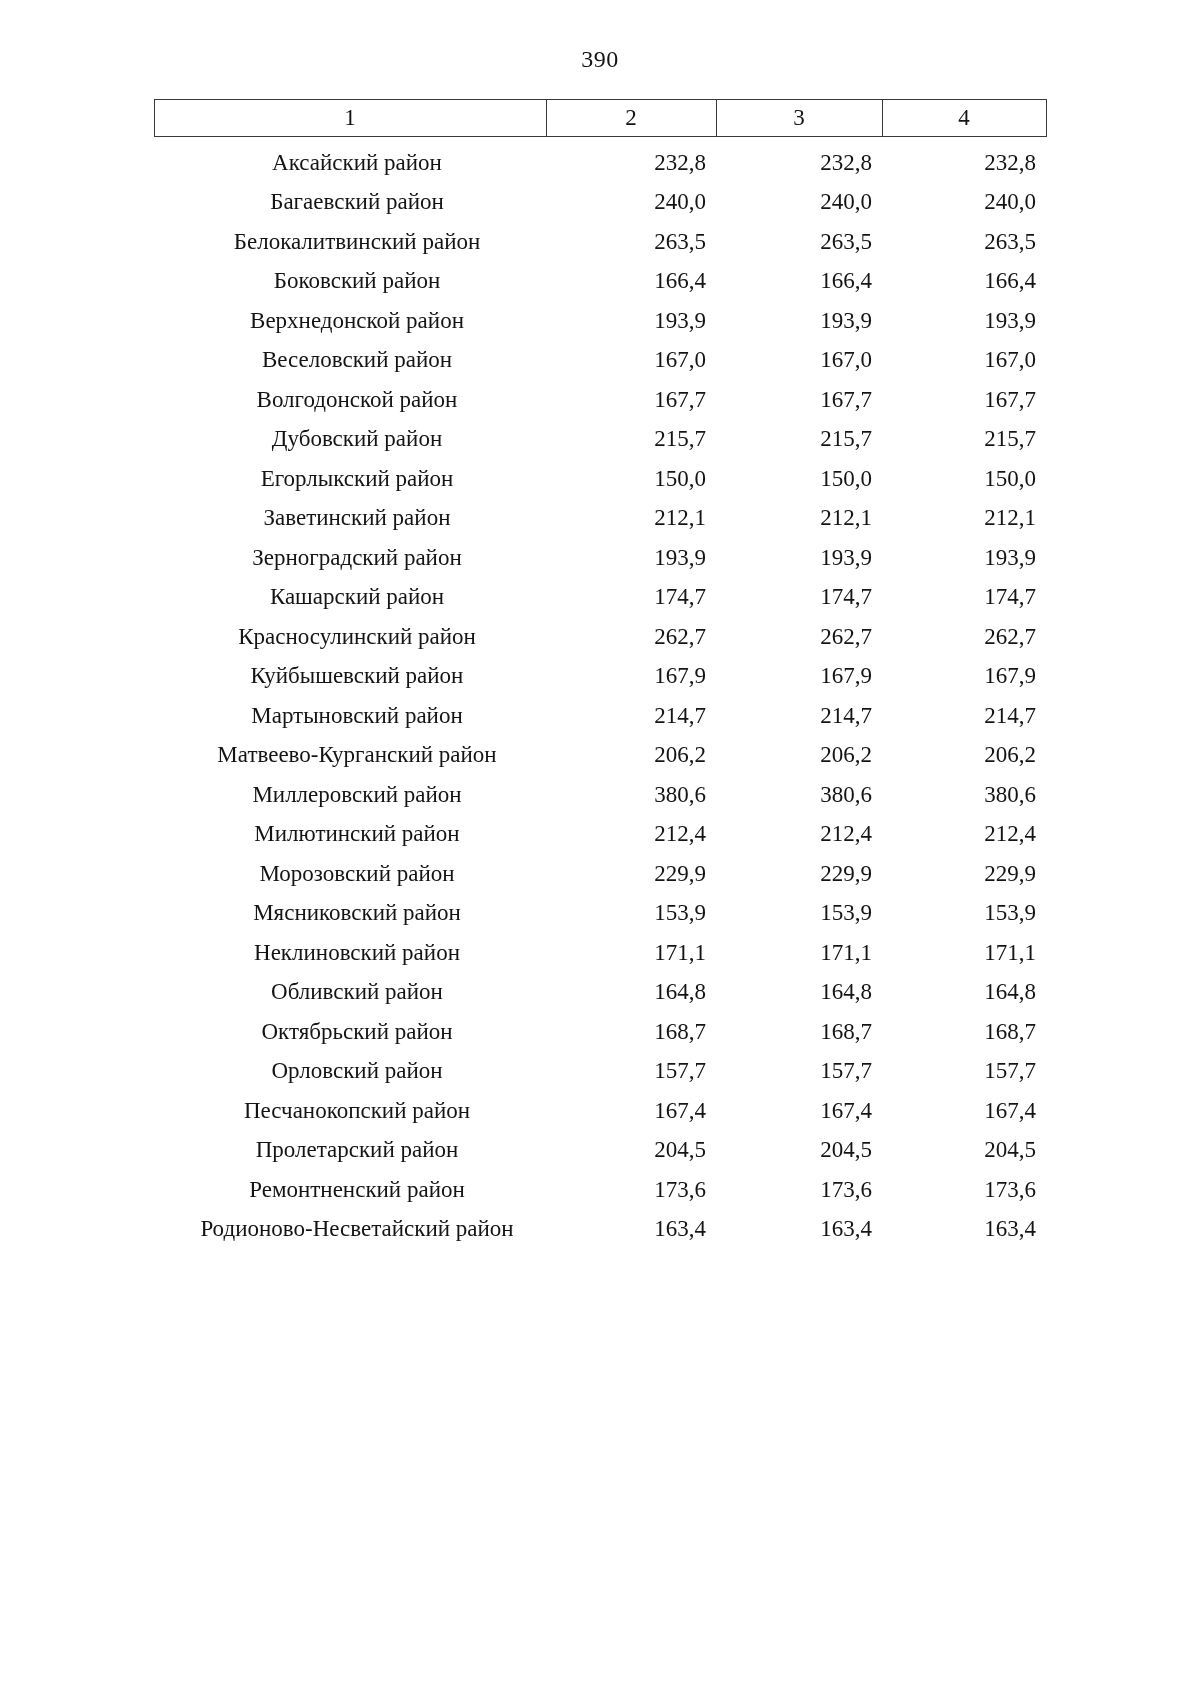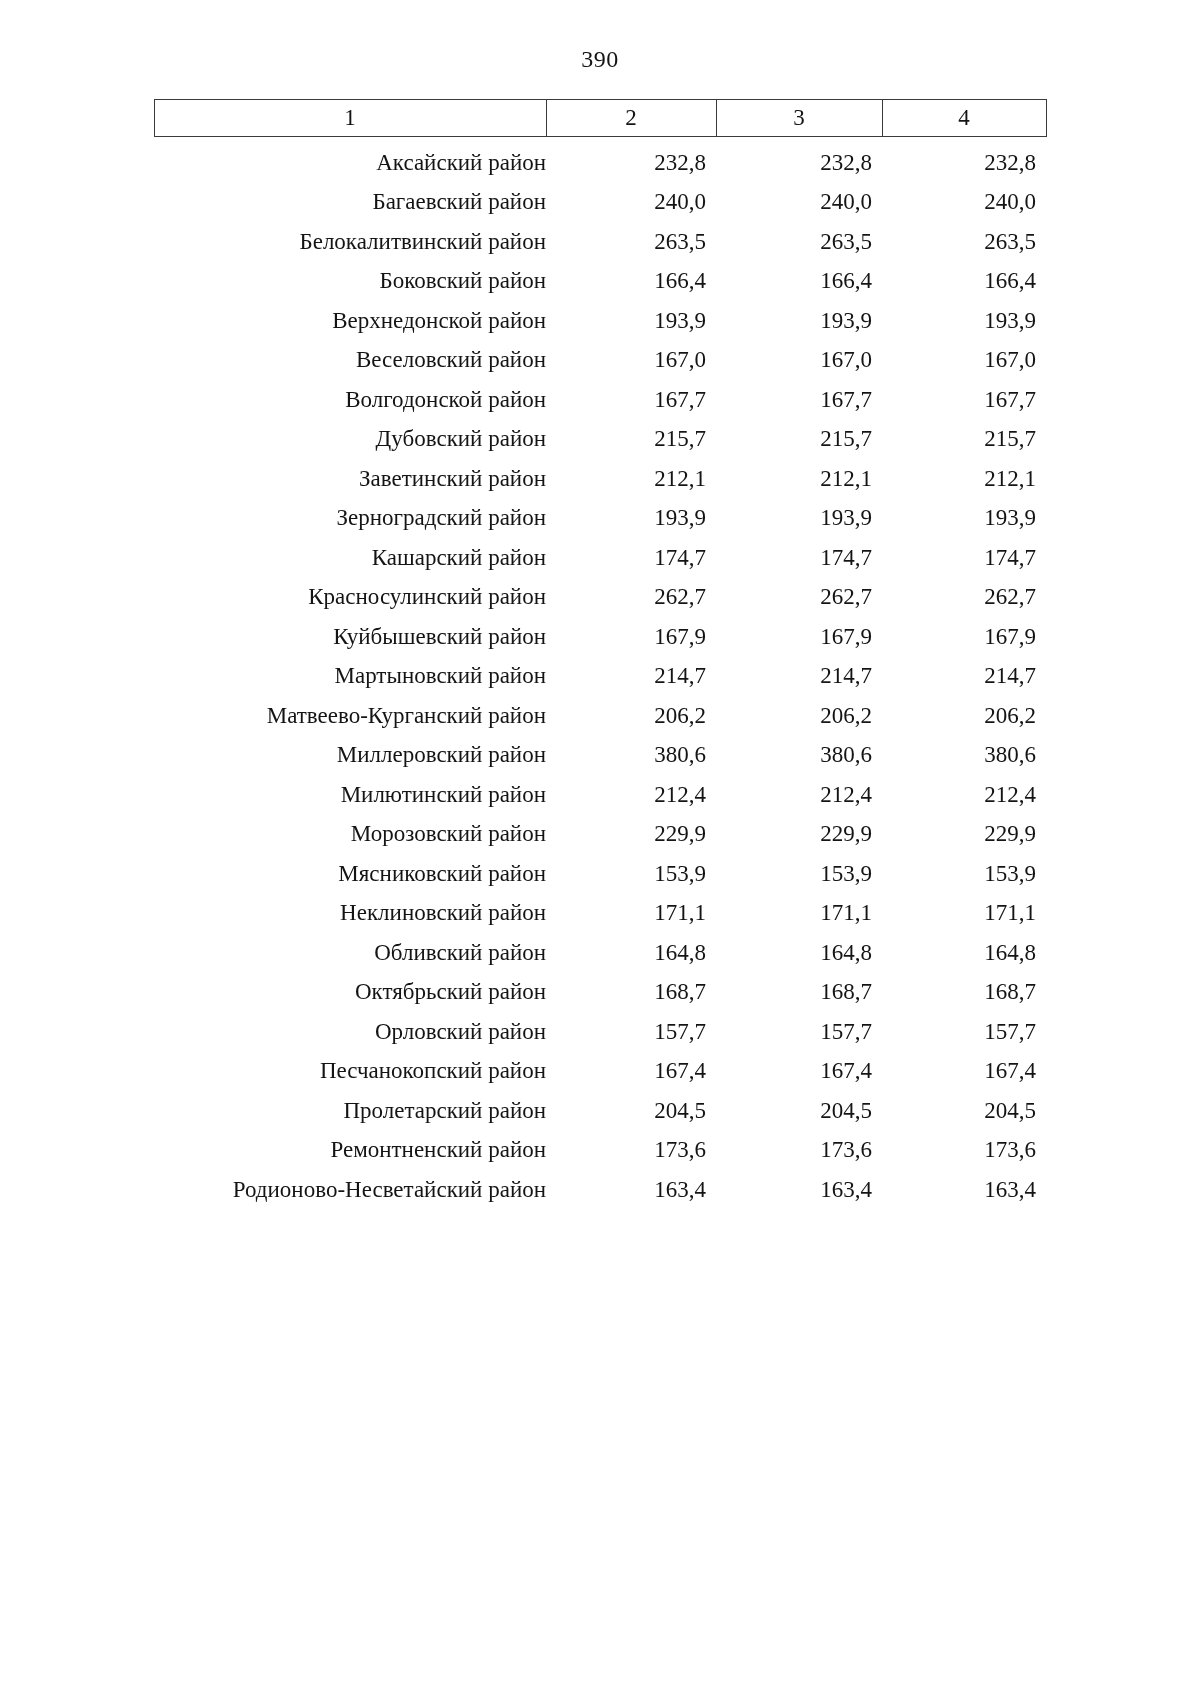--- a/index.html
+++ b/index.html
@@ -46,21 +46,21 @@
     padding: 0;
   }
   tbody td {
     font-size: 23px;
     height: 39.5px;
     vertical-align: middle;
     padding: 0;
     border: none;
   }
   tbody td.name {
-    text-align: right;
+    text-align: center;
     padding-left: 14px;
   }
   tbody td.val {
     text-align: right;
     padding-right: 10px;
   }
   tbody tr:first-child td {
     padding-top: 6px;
   }
 </style>
@@ -128,20 +128,26 @@
           <td class="val">167,7</td>
           <td class="val">167,7</td>
         </tr>
         <tr>
           <td class="name">Дубовский район</td>
           <td class="val">215,7</td>
           <td class="val">215,7</td>
           <td class="val">215,7</td>
         </tr>
         <tr>
+          <td class="name">Егорлыкский район</td>
+          <td class="val">150,0</td>
+          <td class="val">150,0</td>
+          <td class="val">150,0</td>
+        </tr>
+        <tr>
           <td class="name">Заветинский район</td>
           <td class="val">212,1</td>
           <td class="val">212,1</td>
           <td class="val">212,1</td>
         </tr>
         <tr>
           <td class="name">Зерноградский район</td>
           <td class="val">193,9</td>
           <td class="val">193,9</td>
           <td class="val">193,9</td>

